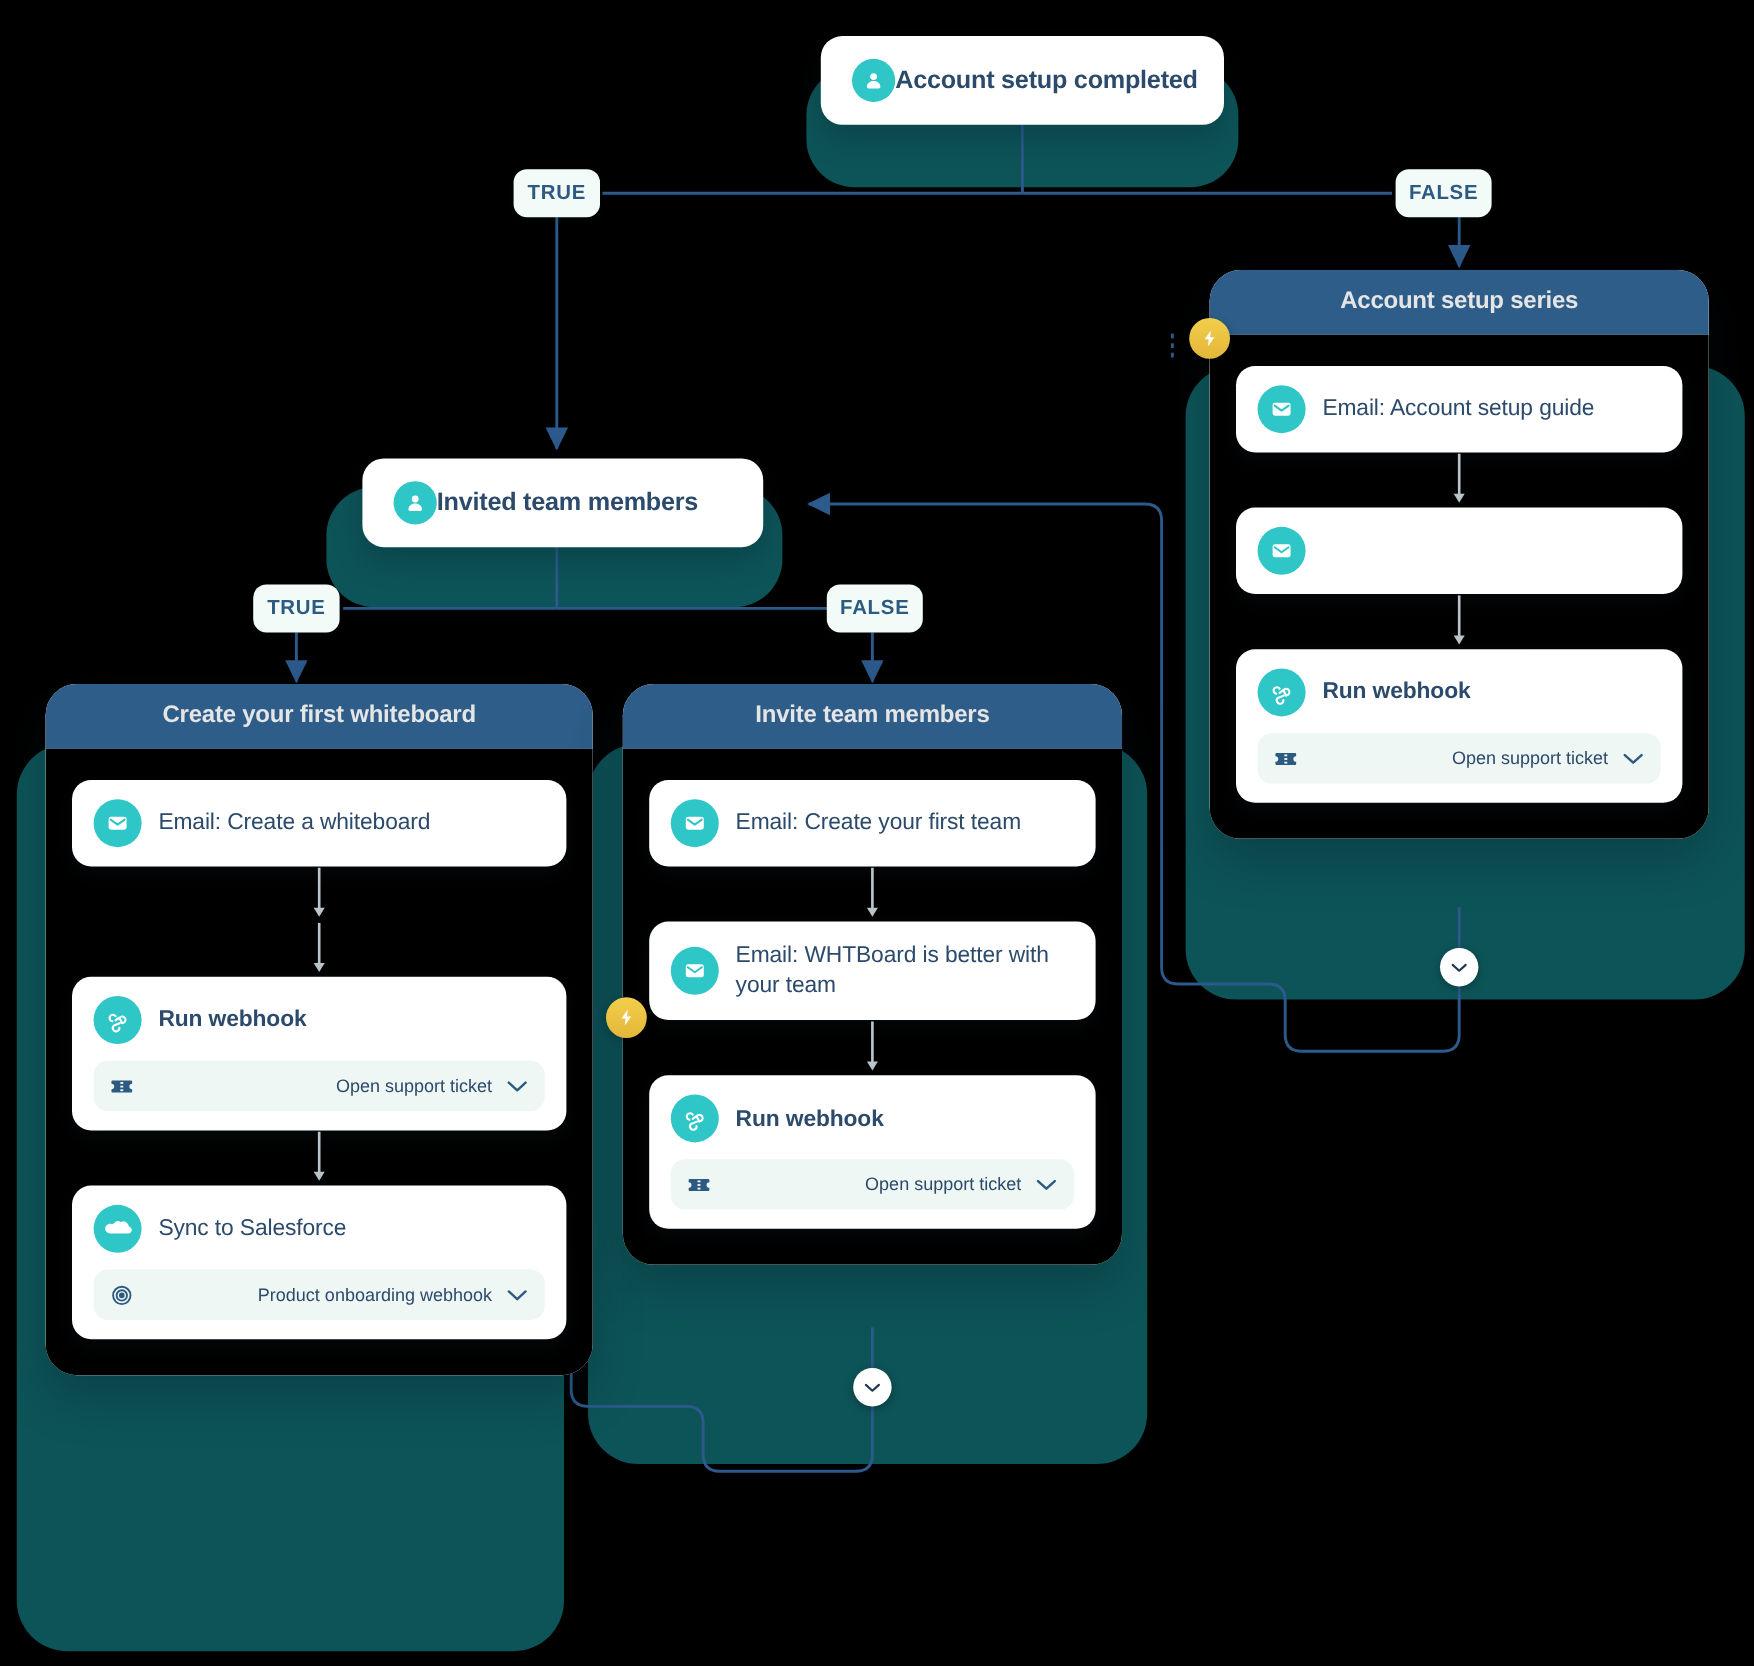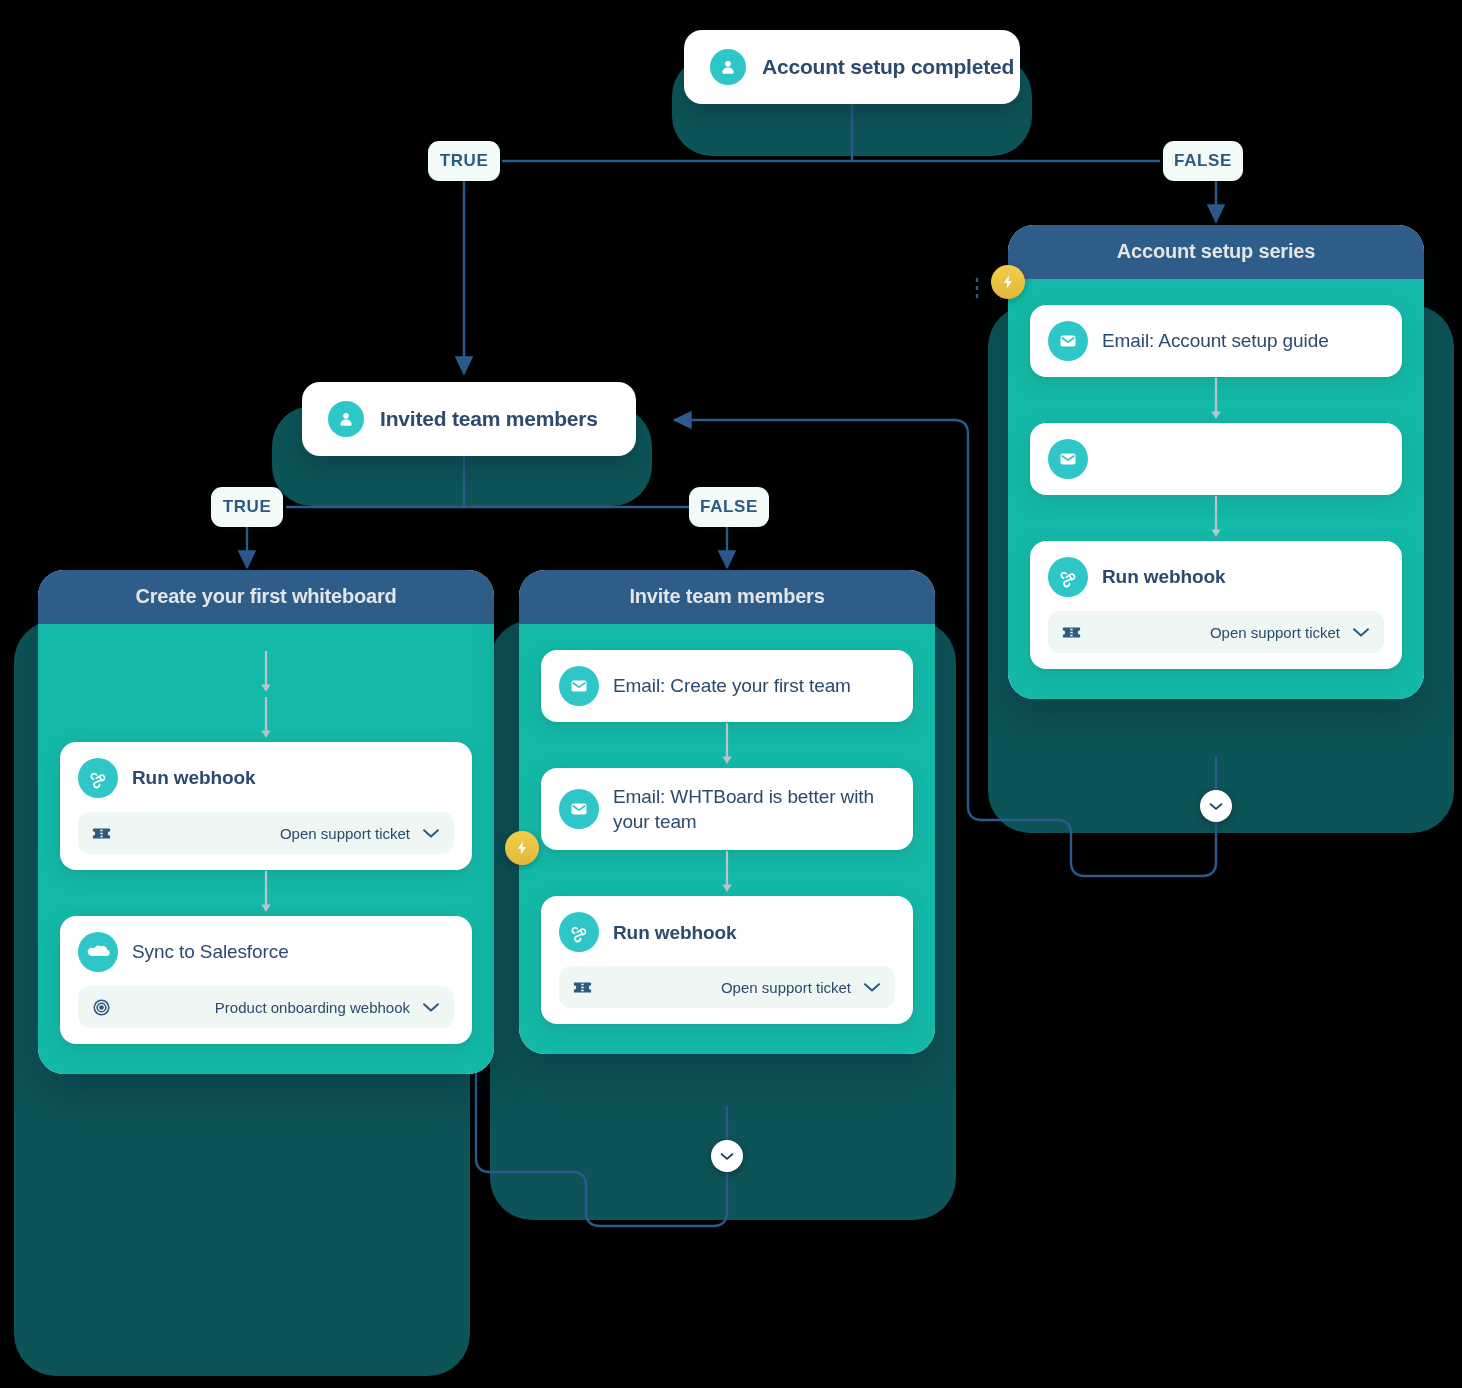--- a/index.html
+++ b/index.html
@@ -32,21 +32,20 @@
   }
   .slab.trig{ border-radius:40px; }
 
   
   .trigger{
     position:absolute;
     background:#ffffff;
     border-radius:18px;
     display:flex;
     align-items:center;
-    gap:16px;
     padding:0 26px;
     box-shadow:0 10px 26px rgba(4,30,40,.28);
     z-index:10;
   }
   .trigger .t-label{
     font-size:21px;
     font-weight:700;
     color:#2c4a6b;
     letter-spacing:-0.2px;
     white-space:nowrap;
@@ -77,21 +76,21 @@
     font-size:20px;
     font-weight:700;
     text-align:center;
     padding:15px 10px 16px;
     letter-spacing:-0.2px;
   }
   .card-body{
     padding:26px 22px 30px;
     display:flex;
     flex-direction:column;
-    background:#14b8a6;
+    background:#000000;
   }
   .step{
     background:#ffffff;
     border-radius:16px;
     box-shadow:0 6px 18px rgba(30,60,80,.13), 0 1px 3px rgba(30,60,80,.07);
     padding:16px 18px;
     display:flex;
     flex-direction:column;
     gap:14px;
   }
@@ -234,20 +233,31 @@
         <path d="M5.2 18.6c0-3.6 3-6 6.8-6s6.8 2.4 6.8 6c0 .9-1 1.5-2.2 1.5H7.4c-1.2 0-2.2-.6-2.2-1.5z"></path>
       </svg>
     </span>
     <span class="t-label">Invited team members</span>
   </div>
 
   <div class="card" style="left:38px;top:570px;width:456px;">
     <div class="card-head">Create your first whiteboard</div>
     <div class="card-body">
 
+      <div class="step">
+        <div class="step-main">
+          <span class="circ teal s40">
+            <svg width="20" height="20" viewBox="0 0 24 24" fill="none" stroke="#fff" stroke-width="2" stroke-linecap="round" stroke-linejoin="round">
+              <rect x="3" y="5.5" width="18" height="13" rx="2.4" fill="#fff" stroke="none"></rect>
+              <path d="M5 8.4l7 5 7-5" stroke="#2ec6c6"></path>
+            </svg>
+          </span>
+          <span class="step-title">Email: Create a whiteboard</span>
+        </div>
+      </div>
 
       <div class="connarrow">
         <svg width="14" height="44" viewBox="0 0 14 44">
             <path d="M7,0 L7,36" stroke="#b9c4cb" stroke-width="2.2"></path>
             <path d="M2.4,33.5 L7,41 L11.6,33.5 z" fill="#b9c4cb"></path>
           </svg>
       </div>
 
 
       <div class="connarrow">

